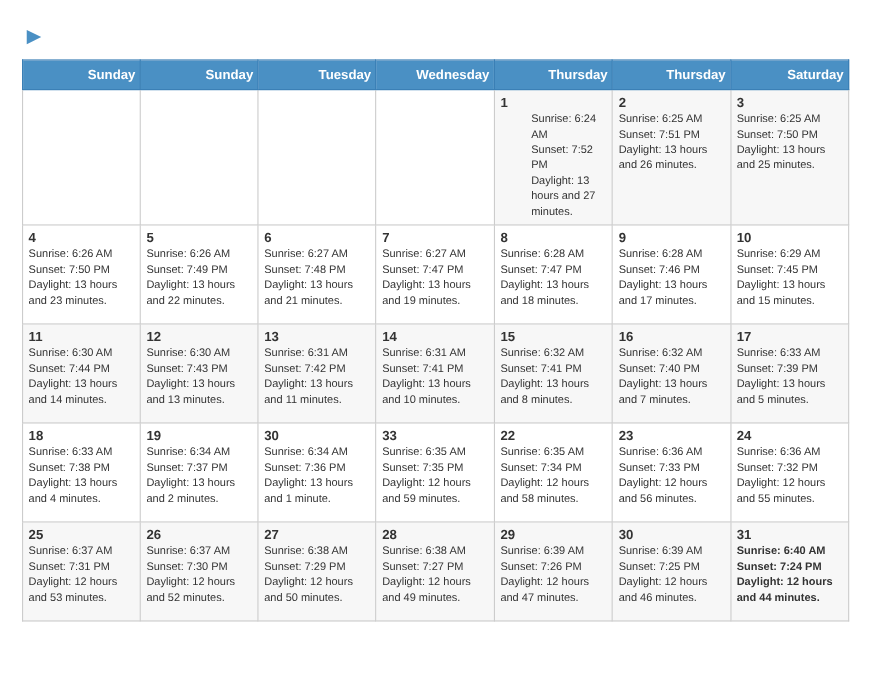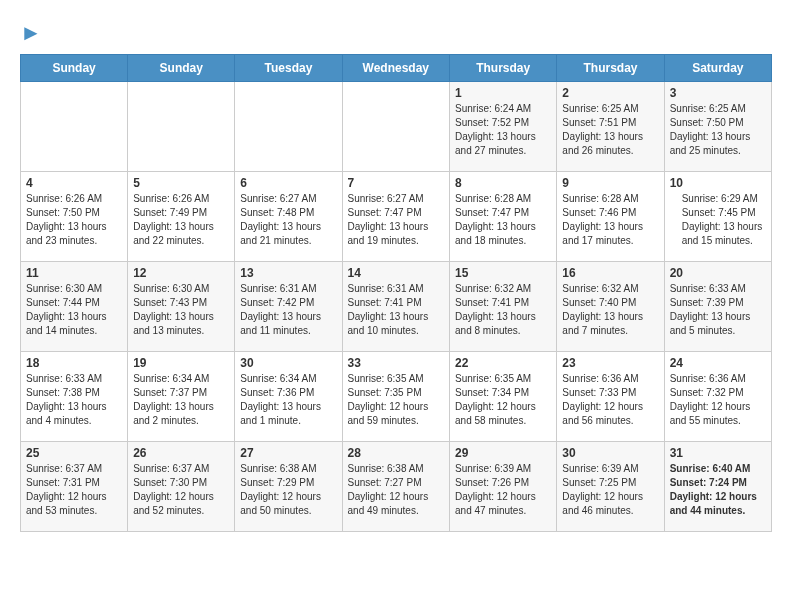--- a/index.html
+++ b/index.html
@@ -51,21 +51,21 @@
       width: 100%;
       border-collapse: collapse;
     }
     thead th {
       background-color: #4a90c4;
       color: #fff;
       font-size: 12px;
       font-weight: bold;
       padding: 6px 4px;
       border: 1px solid #3a7fb5;
-      text-align: center;
+      text-align: right;
     }
     tbody td {
       border: 1px solid #ccc;
       vertical-align: top;
       padding: 4px 5px;
       font-size: 10px;
       color: #333;
       width: 108px;
       height: 90px;
       background: #fff;
@@ -118,21 +118,21 @@
       </tr>
   </thead>
   <tbody id="calendar-body">
       <tr>
         <td class="empty-cell"></td>
         <td class="empty-cell"></td>
         <td class="empty-cell"></td>
         <td class="empty-cell"></td>
         <td>
           <span class="day-number">1</span>
-          <div class="day-info" style="white-space: pre-line;">Sunrise: 6:24 AM
+          <div class="day-info" style="white-space: pre-line; margin-left: 28px;">Sunrise: 6:24 AM
 Sunset: 7:52 PM
 Daylight: 13 hours and 27 minutes.</div>
         </td>
         <td>
           <span class="day-number">2</span>
           <div class="day-info" style="white-space: pre-line;">Sunrise: 6:25 AM
 Sunset: 7:51 PM
 Daylight: 13 hours and 26 minutes.</div>
         </td>
         <td>
@@ -174,21 +174,21 @@
 Daylight: 13 hours and 18 minutes.</div>
         </td>
         <td>
           <span class="day-number">9</span>
           <div class="day-info" style="white-space: pre-line;">Sunrise: 6:28 AM
 Sunset: 7:46 PM
 Daylight: 13 hours and 17 minutes.</div>
         </td>
         <td>
           <span class="day-number">10</span>
-          <div class="day-info" style="white-space: pre-line; margin-left: 12px;">Sunrise: 6:29 AM
+          <div class="day-info" style="white-space: pre-line;">Sunrise: 6:29 AM
 Sunset: 7:45 PM
 Daylight: 13 hours and 15 minutes.</div>
         </td>
       </tr>
       <tr>
         <td>
           <span class="day-number">11</span>
           <div class="day-info" style="white-space: pre-line;">Sunrise: 6:30 AM
 Sunset: 7:44 PM
 Daylight: 13 hours and 14 minutes.</div>
@@ -217,21 +217,21 @@
 Sunset: 7:41 PM
 Daylight: 13 hours and 8 minutes.</div>
         </td>
         <td>
           <span class="day-number">16</span>
           <div class="day-info" style="white-space: pre-line;">Sunrise: 6:32 AM
 Sunset: 7:40 PM
 Daylight: 13 hours and 7 minutes.</div>
         </td>
         <td>
-          <span class="day-number">20</span>
+          <span class="day-number">17</span>
           <div class="day-info" style="white-space: pre-line;">Sunrise: 6:33 AM
 Sunset: 7:39 PM
 Daylight: 13 hours and 5 minutes.</div>
         </td>
       </tr>
       <tr>
         <td>
           <span class="day-number">18</span>
           <div class="day-info" style="white-space: pre-line;">Sunrise: 6:33 AM
 Sunset: 7:38 PM

